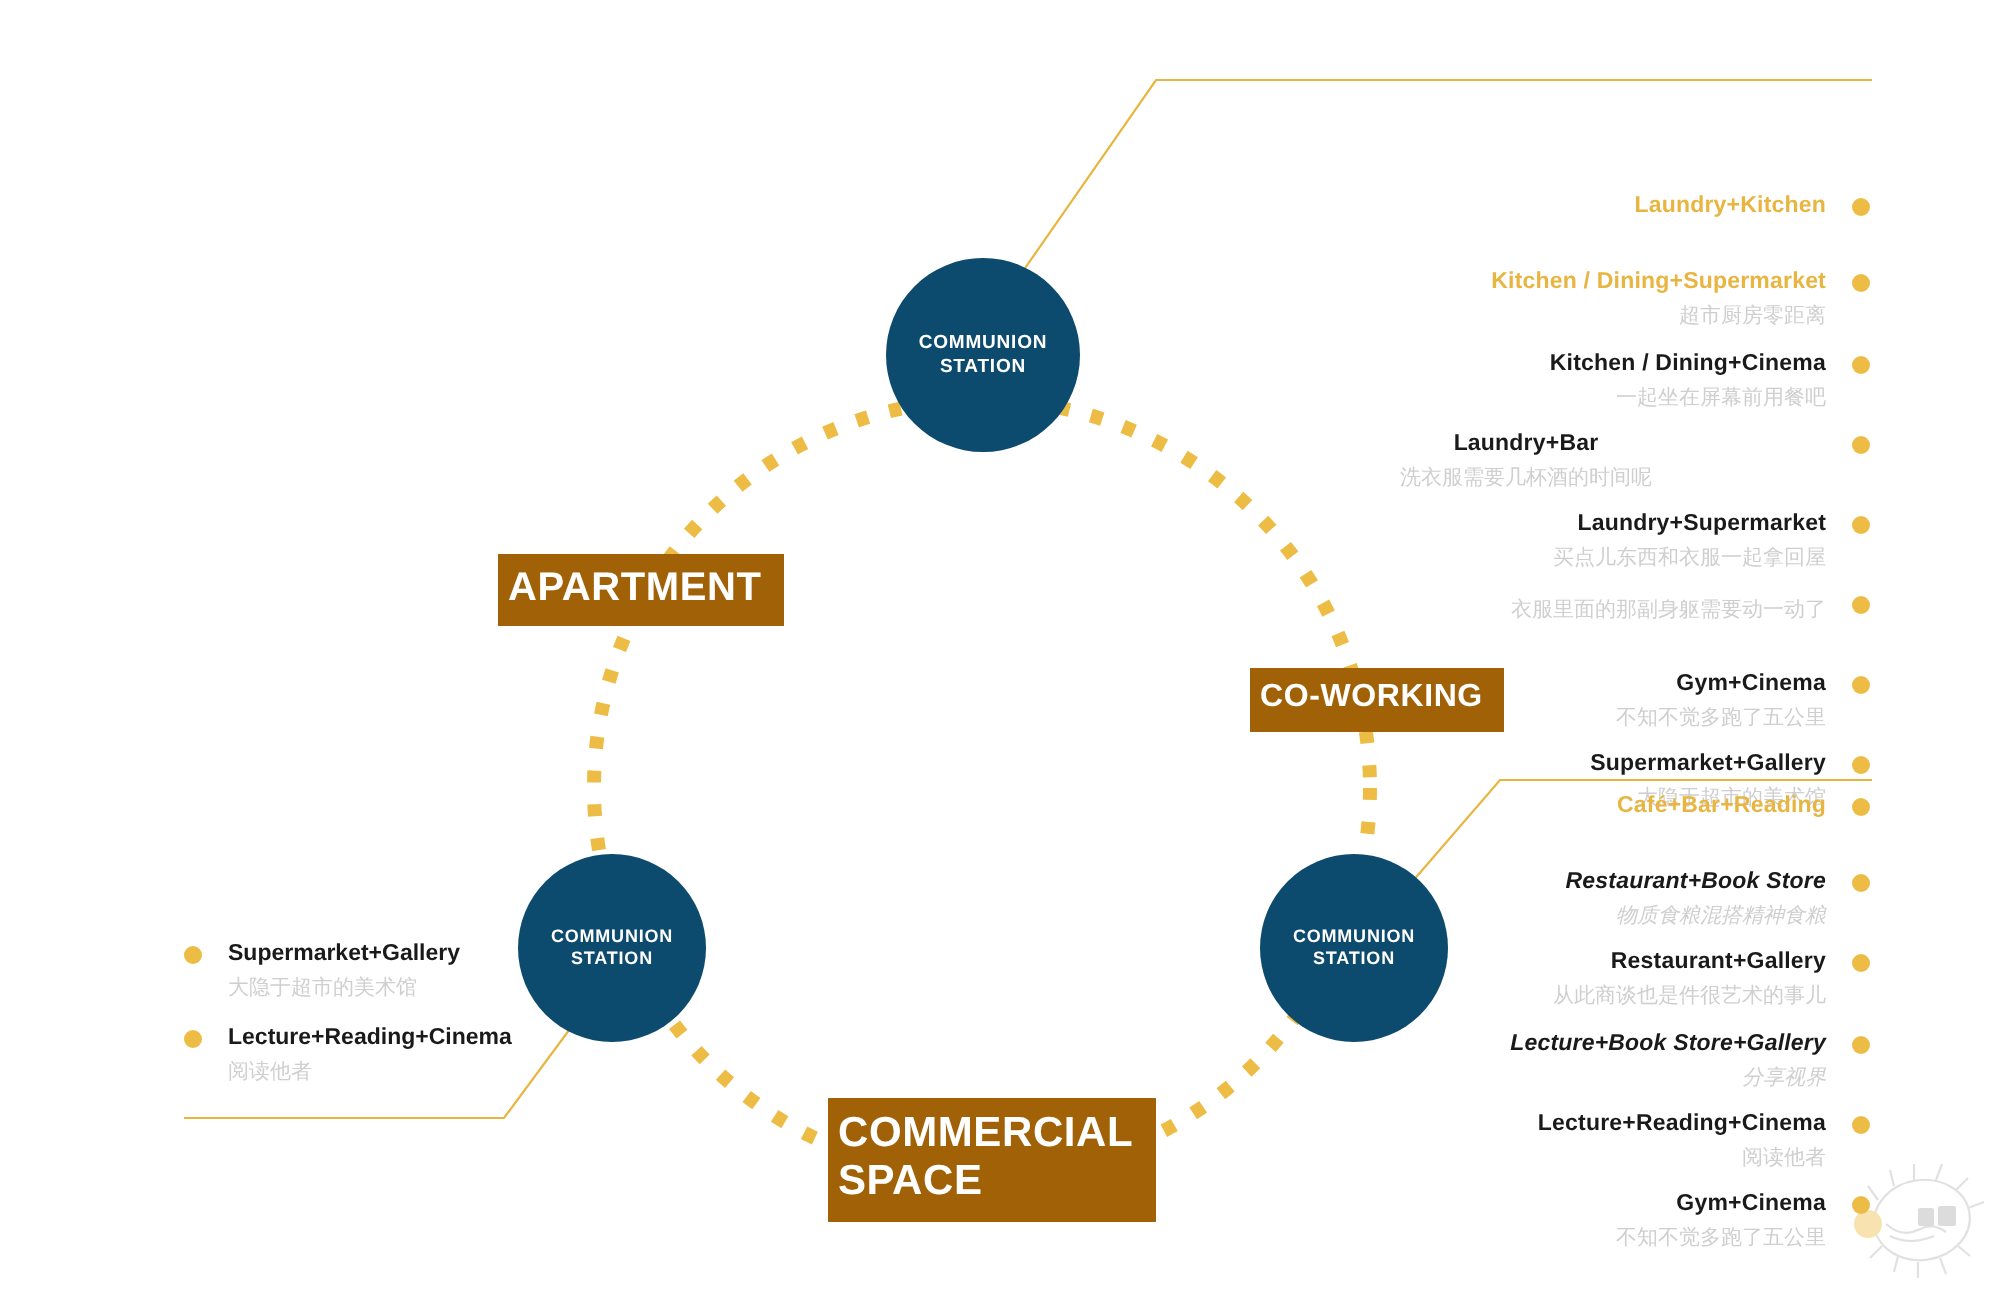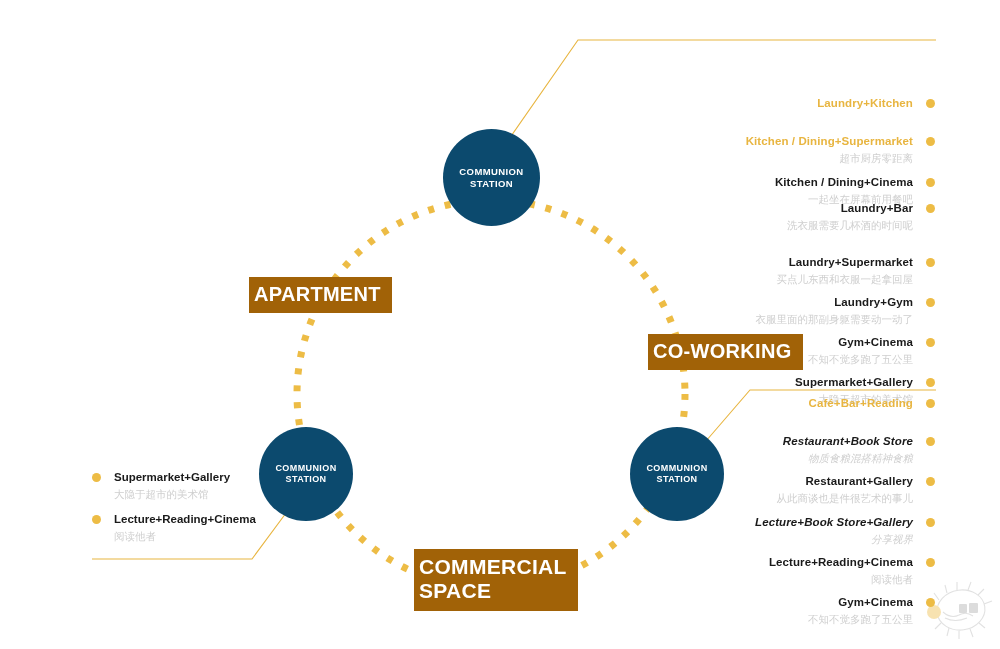--- a/index.html
+++ b/index.html
@@ -38,21 +38,21 @@
     background:#a16207;
     color:#ffffff;
     font-weight:bold;
     letter-spacing:.3px;
     line-height:1.16;
     padding:6px 11px 7px 5px;
     box-sizing:border-box;
     white-space:pre-line;
   }
   #zone-apartment{left:249px;top:277px;font-size:20px;}
-  #zone-coworking{left:625px;top:334px;font-size:20px;margin-left:23px;}
+  #zone-coworking{left:625px;top:334px;font-size:16px;}
   #zone-commercial{left:414px;top:549px;font-size:21px;}
 
   
   .rlist{position:absolute;width:300px;}
   #list-top{left:635px;top:45px;}
   #list-bottom{left:635px;top:390px;}
 
   .ritem{position:relative;text-align:right;padding-right:22px;}
   .ritem .title{
     font-size:11.5px;font-weight:bold;color:#1a1a1a;
@@ -132,33 +132,32 @@
       <div class="ritem gold" style="position: absolute; top: 89px; right: 0px; width: 300px;">
         <span class="dot"></span>
         <div class="title">Kitchen / Dining+Supermarket</div>
         <div class="sub">超市厨房零距离</div>
       </div>
       <div class="ritem" style="position: absolute; top: 130px; right: 0px; width: 300px;">
         <span class="dot"></span>
         <div class="title">Kitchen / Dining+Cinema</div>
         <div class="sub">一起坐在屏幕前用餐吧</div>
       </div>
-      <div class="ritem" style="position: absolute; top: 156px; right: 0px; width: 300px;">
+      <div class="ritem" style="position: absolute; top: 170px; right: 0px; width: 300px; text-align: center;">
         <span class="dot"></span>
         <div class="title">Laundry+Bar</div>
         <div class="sub">洗衣服需要几杯酒的时间呢</div>
       </div>
       <div class="ritem" style="position: absolute; top: 210px; right: 0px; width: 300px;">
         <span class="dot"></span>
         <div class="title">Laundry+Supermarket</div>
         <div class="sub">买点儿东西和衣服一起拿回屋</div>
       </div>
       <div class="ritem" style="position: absolute; top: 250px; right: 0px; width: 300px;">
         <span class="dot"></span>
-        <div class="title">Laundry+Gym</div>
         <div class="sub">衣服里面的那副身躯需要动一动了</div>
       </div>
       <div class="ritem" style="position: absolute; top: 290px; right: 0px; width: 300px;">
         <span class="dot"></span>
         <div class="title">Gym+Cinema</div>
         <div class="sub">不知不觉多跑了五公里</div>
       </div>
       <div class="ritem" style="position: absolute; top: 330px; right: 0px; width: 300px;">
         <span class="dot"></span>
         <div class="title">Supermarket+Gallery</div>

